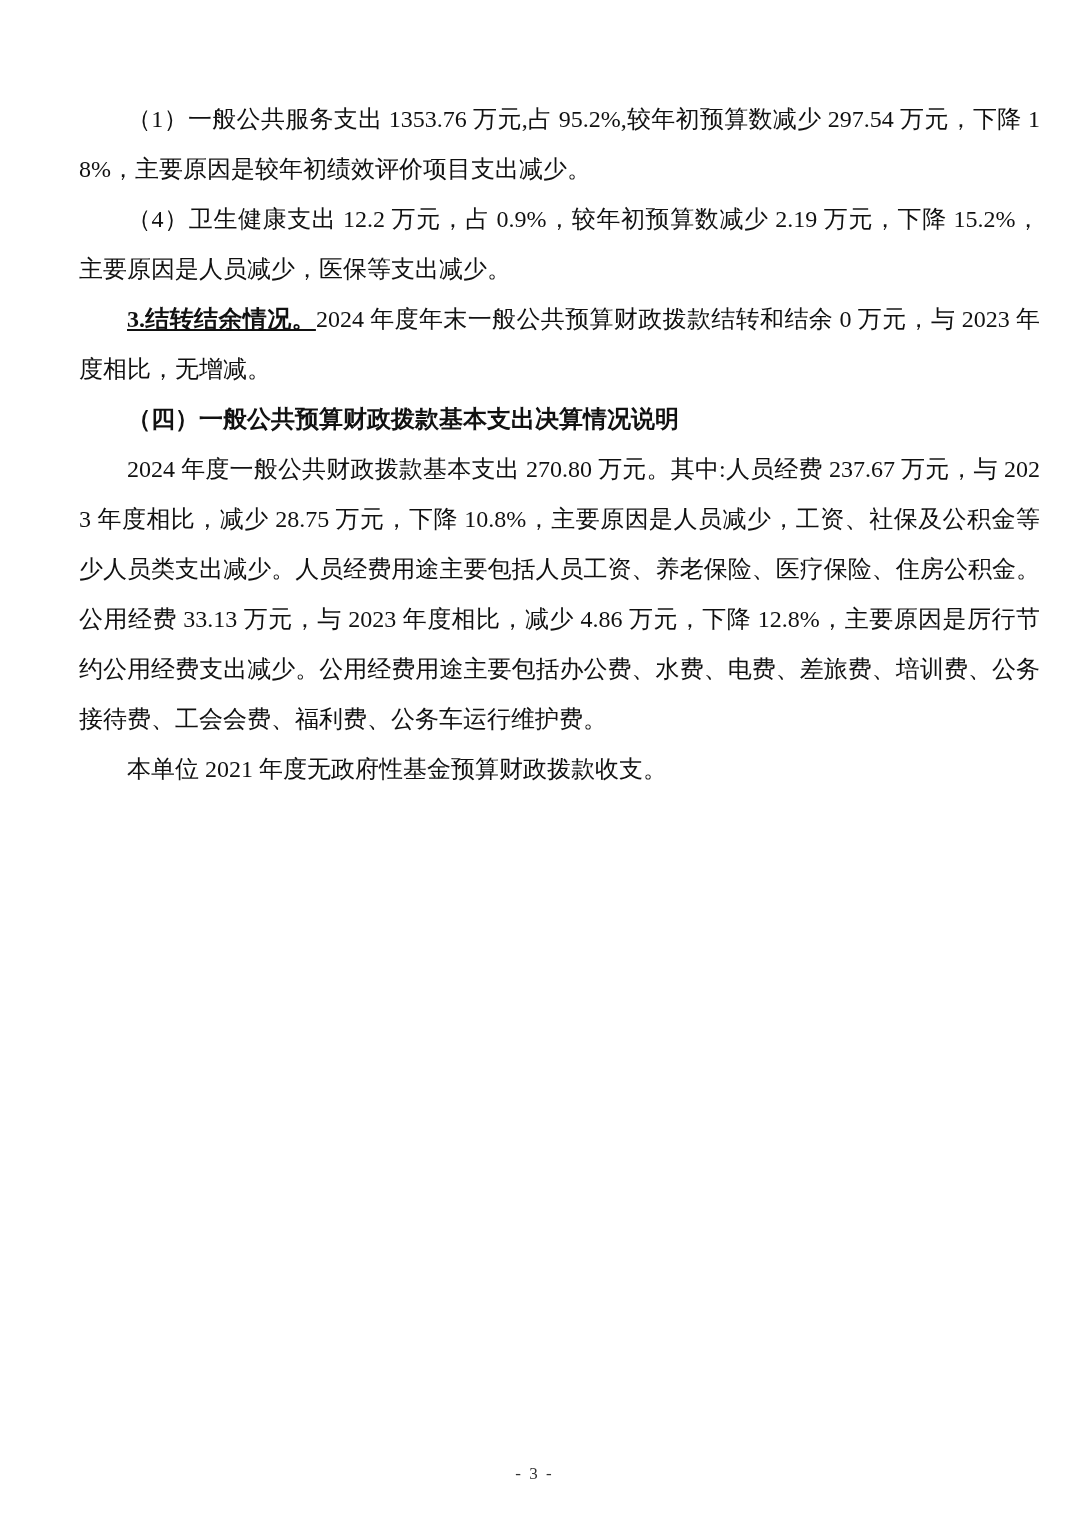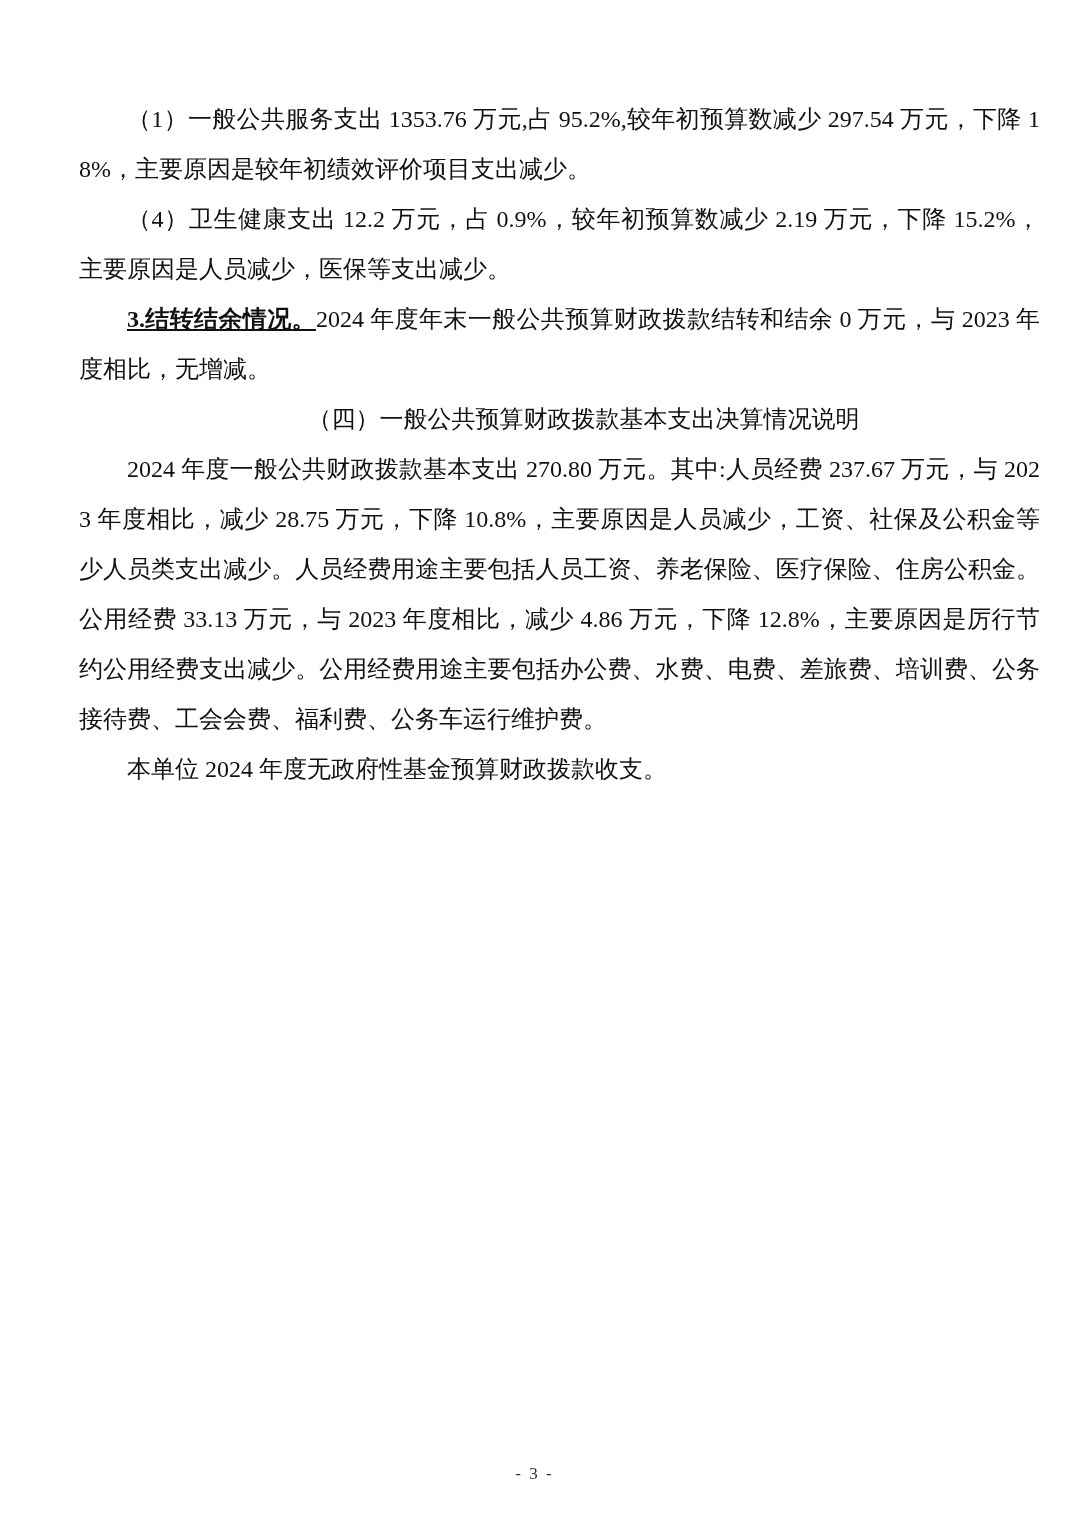--- a/index.html
+++ b/index.html
@@ -33,22 +33,22 @@
     text-justify: inter-ideograph;
     margin-left: 24px;
   }
   .doc-body p {
     margin: 0;
     padding: 0;
     text-indent: 2em;
     word-break: break-all;
   }
   .doc-body p.heading {
-    font-weight: normal;
-    text-align: center;
+    font-weight: bold;
+    text-align: left;
   }
   .doc-body b {
     font-weight: bold;
     text-decoration: underline;
   }
   .footer {
     position: absolute;
     top: 1462px;
     left: 0;
     width: 1069px;
@@ -62,18 +62,18 @@
 </head>
 <body>
 
 <div class="page">
   <div class="doc-body" id="doc-body">
       <p class="body">（1）一般公共服务支出 1353.76 万元,占 95.2%,较年初预算数减少 297.54 万元，下降 18%，主要原因是较年初绩效评价项目支出减少。</p>
       <p class="body">（4）卫生健康支出 12.2 万元，占 0.9%，较年初预算数减少 2.19 万元，下降 15.2%，主要原因是人员减少，医保等支出减少。</p>
       <p class="body"><b>3.结转结余情况。</b>2024 年度年末一般公共预算财政拨款结转和结余 0 万元，与 2023 年度相比，无增减。</p>
       <p class="heading">（四）一般公共预算财政拨款基本支出决算情况说明</p>
       <p class="body">2024 年度一般公共财政拨款基本支出 270.80 万元。其中:人员经费 237.67 万元，与 2023 年度相比，减少 28.75 万元，下降 10.8%，主要原因是人员减少，工资、社保及公积金等少人员类支出减少。人员经费用途主要包括人员工资、养老保险、医疗保险、住房公积金。公用经费 33.13 万元，与 2023 年度相比，减少 4.86 万元，下降 12.8%，主要原因是厉行节约公用经费支出减少。公用经费用途主要包括办公费、水费、电费、差旅费、培训费、公务接待费、工会会费、福利费、公务车运行维护费。</p>
-      <p class="body">本单位 2024 年度无政府性基金预算财政拨款收支。</p>
+      <p class="body">本单位 2021 年度无政府性基金预算财政拨款收支。</p>
     </div>
   <div class="footer">
     <span>- 3 -</span>
   </div>
 </div>
 
 </body></html>

